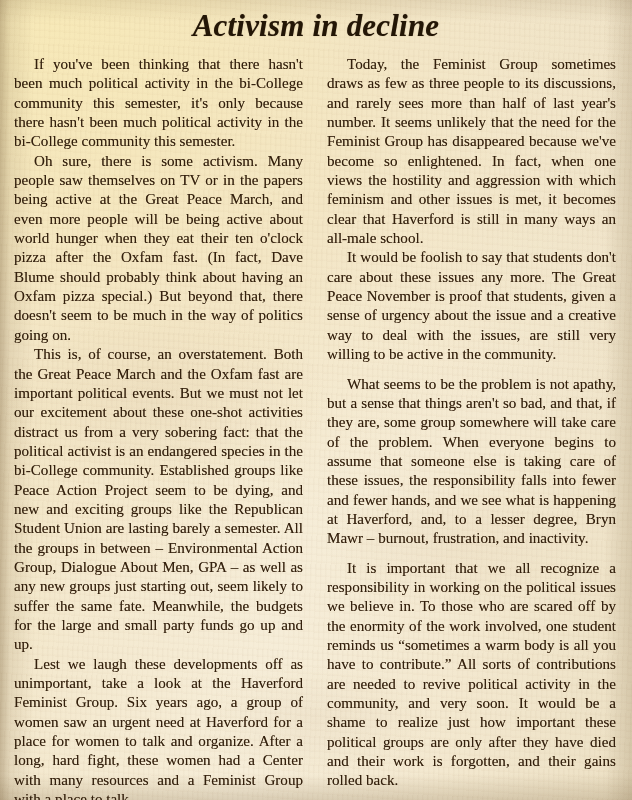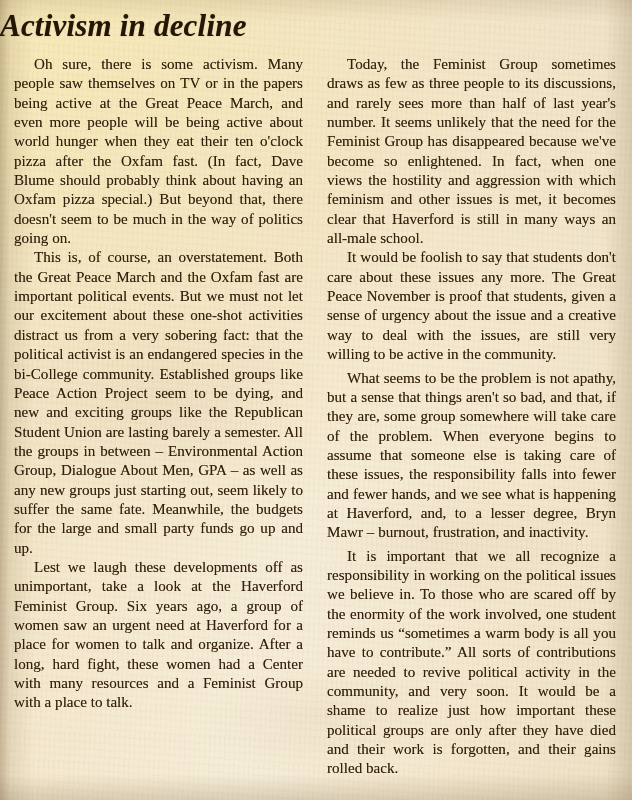--- a/index.html
+++ b/index.html
@@ -56,20 +56,21 @@
     mix-blend-mode: multiply;
   }
 
   .content {
     position: absolute;
     inset: 0;
     z-index: 3;
   }
 
   .headline {
+    text-align: center;
     font-style: italic;
     font-weight: bold;
     font-size: 31px;
     letter-spacing: 0.2px;
     line-height: 1;
     padding-top: 10px;
     color: #241708;
     text-shadow: 0 0 1px rgba(60,40,18,0.45);
   }
 
@@ -91,39 +92,40 @@
     text-justify: inter-word;
     font-size: 15.1px;
     line-height: 19.35px;
     text-indent: 20px;
     color: #33210f;
     text-shadow: 0 0 0.6px rgba(70,46,20,0.5);
     hyphens: manual;
   }
 
   .col p.gap-before {
-    margin-top: 4px;
+    margin-top: 10px;
   }
 
   
   .content { filter: saturate(1.02) contrast(1.01); }
 </style>
 </head>
 <body>
 
 <div class="scan">
   <div class="paper-base"></div>
   <div class="paper-grain"></div>
   <div class="paper-blotch"></div>
 
   <div class="content">
     <div class="headline">Activism in decline</div>
 
     <div class="columns">
       <div class="col">
+        <p>If you've been thinking that there hasn't been much political activity in the bi-College community this semester, it's only because there hasn't been much political activity in the bi-College community this semester.</p>
         <p>Oh sure, there is some activism. Many people saw themselves on TV or in the papers being active at the Great Peace March, and even more people will be being active about world hunger when they eat their ten o'clock pizza after the Oxfam fast. (In fact, Dave Blume should probably think about having an Oxfam pizza special.) But beyond that, there doesn't seem to be much in the way of politics going on.</p>
         <p>This is, of course, an overstatement. Both the Great Peace March and the Oxfam fast are important political events. But we must not let our excitement about these one-shot activities distract us from a very sobering fact: that the political activist is an endangered species in the bi-College community. Established groups like Peace Action Project seem to be dying, and new and exciting groups like the Republican Student Union are lasting barely a semester. All the groups in between – Environmental Action Group, Dialogue About Men, GPA – as well as any new groups just starting out, seem likely to suffer the same fate. Meanwhile, the budgets for the large and small party funds go up and up.</p>
         <p>Lest we laugh these developments off as unimportant, take a look at the Haverford Feminist Group. Six years ago, a group of women saw an urgent need at Haverford for a place for women to talk and organize. After a long, hard fight, these women had a Center with many resources and a Feminist Group with a place to talk.</p>
       </div>
 
       <div class="col">
         <p>Today, the Feminist Group sometimes draws as few as three people to its discussions, and rarely sees more than half of last year's number. It seems unlikely that the need for the Feminist Group has disappeared because we've become so enlightened. In fact, when one views the hostility and aggression with which feminism and other issues is met, it becomes clear that Haverford is still in many ways an all-male school.</p>
         <p>It would be foolish to say that students don't care about these issues any more. The Great Peace November is proof that students, given a sense of urgency about the issue and a creative way to deal with the issues, are still very willing to be active in the community.</p>
         <p class="gap-before">What seems to be the problem is not apathy, but a sense that things aren't so bad, and that, if they are, some group somewhere will take care of the problem. When everyone begins to assume that someone else is taking care of these issues, the responsibility falls into fewer and fewer hands, and we see what is happening at Haverford, and, to a lesser degree, Bryn Mawr – burnout, frustration, and inactivity.</p>
         <p class="gap-before">It is important that we all recognize a responsibility in working on the political issues we believe in. To those who are scared off by the enormity of the work involved, one student reminds us “sometimes a warm body is all you have to contribute.” All sorts of contributions are needed to revive political activity in the community, and very soon. It would be a shame to realize just how important these political groups are only after they have died and their work is forgotten, and their gains rolled back.</p>

